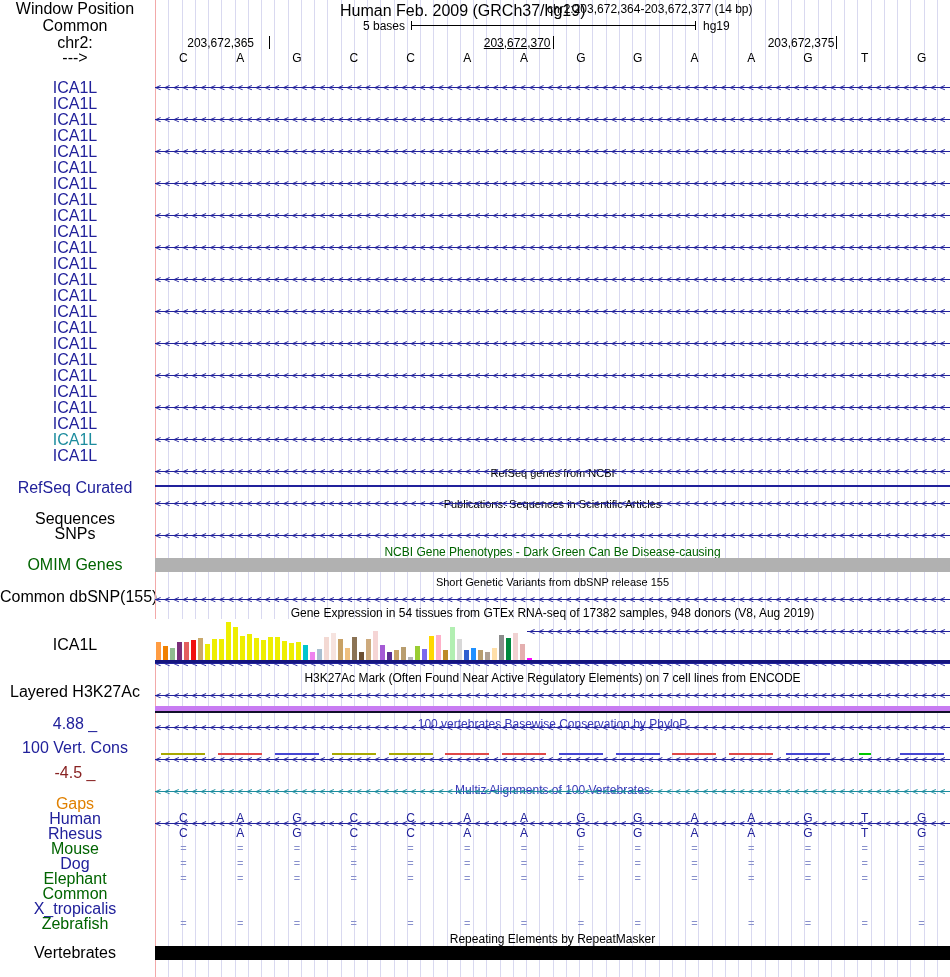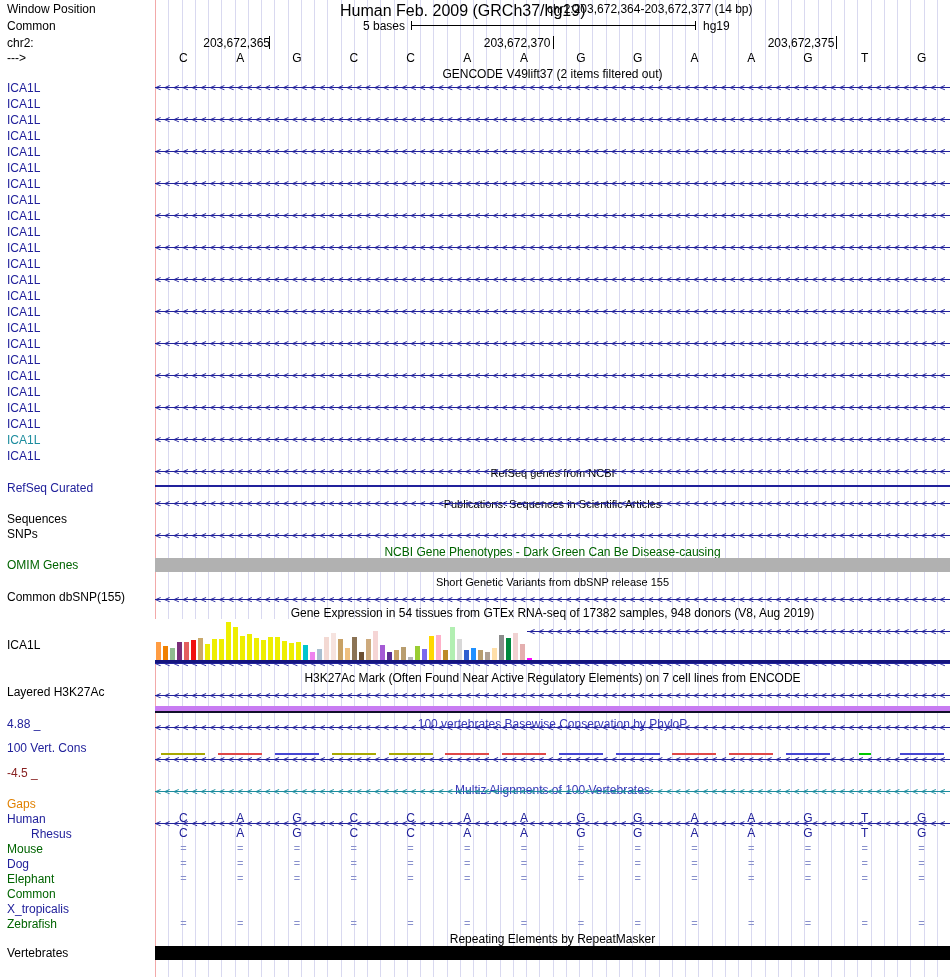--- a/index.html
+++ b/index.html
@@ -1,19 +1,19 @@
 <!DOCTYPE html>
 <html><head>
 <meta charset="utf-8">
 <style>
   html,body{margin:0;padding:0;background:#fff;}
   #app{position:relative;width:950px;height:977px;background:#fff;overflow:hidden;
        font-family:"Liberation Sans", sans-serif;color:#000;}
   .abs{position:absolute;}
-  .lbl{position:absolute;left:7px;width:150px;text-align:left;font-size:12px;line-height:14px;white-space:nowrap;}
+  .lbl{position:absolute;left:0;width:150px;text-align:center;font-size:16px;line-height:14px;white-space:nowrap;}
   .ctitle{position:absolute;left:155px;width:795px;text-align:center;font-size:12px;line-height:14px;white-space:nowrap;}
   .small{font-size:11px;}
   .gridline{position:absolute;top:0;bottom:0;width:1px;background:#D9D9F0;z-index:0;}
   .pinkline{position:absolute;top:0;bottom:0;left:155px;width:1px;background:#F2A9A9;z-index:1;}
   .track-area{position:absolute;left:155px;width:795px;z-index:2;}
   .gene-row{height:16px;position:relative;overflow:hidden;}
   .chev{position:absolute;top:0;left:0;white-space:nowrap;overflow:hidden;width:795px;height:16px;
         font-family:"DejaVu Sans Mono", monospace;font-size:10px;line-height:16px;letter-spacing:3.1px;}
   .baseflex{position:absolute;left:155px;width:795px;display:flex;z-index:2;}
   .baseflex span{flex:1;text-align:center;font-size:12px;line-height:14px;}
@@ -99,23 +99,23 @@
 
   <div class="lbl" style="top:19px">Common</div>
   <div class="abs" style="top:19px;left:0;width:405px;text-align:right;font-size:12px;z-index:2">5 bases</div>
   <div class="abs" style="top:25px;left:411px;width:285px;height:1px;background:#000;z-index:2"></div>
   <div class="abs" style="top:21px;left:411px;width:1px;height:9px;background:#000;z-index:2"></div>
   <div class="abs" style="top:21px;left:695px;width:1px;height:9px;background:#000;z-index:2"></div>
   <div class="abs" style="top:19px;left:703px;font-size:12px;z-index:2">hg19</div>
 
   <div class="lbl" style="top:36px">chr2:</div>
   <div id="coord-row">
-      <div class="coordnum" style="top: 36px; left: 152px; width: 118px; text-align: right;">203,672,365</div>
+      <div class="coordnum" style="top: 36px; left: 136px; width: 118px; text-align: right;">203,672,365</div>
       <div class="tick" style="top: 36px; left: 268.6px;"></div>
-      <div class="coordnum" style="top: 36px; left: 432.5px; width: 118px; text-align: right;">203,672,370</div>
+      <div class="coordnum" style="top: 36px; left: 432.5px; width: 118px; text-align: right; text-decoration: underline;">203,672,370</div>
       <div class="tick" style="top: 36px; left: 552.5px;"></div>
       <div class="coordnum" style="top: 36px; left: 716.4px; width: 118px; text-align: right;">203,672,375</div>
       <div class="tick" style="top: 36px; left: 836.4px;"></div>
     </div>
 
   <div class="lbl" style="top:51px">---&gt;</div>
   <div id="base-row" class="baseflex" style="top:51px">
       <span>C</span>
       <span>A</span>
       <span>G</span>
@@ -125,21 +125,20 @@
       <span>A</span>
       <span>G</span>
       <span>G</span>
       <span>A</span>
       <span>A</span>
       <span>G</span>
       <span>T</span>
       <span>G</span>
     </div>
 
-  <div class="ctitle" style="top:67px">GENCODE V49lift37 (2 items filtered out)</div>
   <div id="gencode-rows">
       <div class="lbl" style="top: 81px; color: rgb(33, 33, 155);">ICA1L</div>
       <div class="track-area gene-row" style="top: 80px; background: linear-gradient(transparent 7px, rgb(33, 33, 155) 7px, rgb(33, 33, 155) 8px, transparent 8px);">
         <div class="chev" style="color: rgb(33, 33, 155);">&lt;&lt;&lt;&lt;&lt;&lt;&lt;&lt;&lt;&lt;&lt;&lt;&lt;&lt;&lt;&lt;&lt;&lt;&lt;&lt;&lt;&lt;&lt;&lt;&lt;&lt;&lt;&lt;&lt;&lt;&lt;&lt;&lt;&lt;&lt;&lt;&lt;&lt;&lt;&lt;&lt;&lt;&lt;&lt;&lt;&lt;&lt;&lt;&lt;&lt;&lt;&lt;&lt;&lt;&lt;&lt;&lt;&lt;&lt;&lt;&lt;&lt;&lt;&lt;&lt;&lt;&lt;&lt;&lt;&lt;&lt;&lt;&lt;&lt;&lt;&lt;&lt;&lt;&lt;&lt;&lt;&lt;&lt;&lt;&lt;&lt;&lt;</div>
       </div>
       <div class="lbl" style="top: 97px; color: rgb(33, 33, 155);">ICA1L</div>
       <div class="track-area gene-row" style="top: 96px; background: linear-gradient(transparent 7px, rgb(33, 33, 155) 7px, rgb(33, 33, 155) 8px, transparent 8px);">
         <div class="chev" style="color: rgb(33, 33, 155);">&lt;&lt;&lt;&lt;&lt;&lt;&lt;&lt;&lt;&lt;&lt;&lt;&lt;&lt;&lt;&lt;&lt;&lt;&lt;&lt;&lt;&lt;&lt;&lt;&lt;&lt;&lt;&lt;&lt;&lt;&lt;&lt;&lt;&lt;&lt;&lt;&lt;&lt;&lt;&lt;&lt;&lt;&lt;&lt;&lt;&lt;&lt;&lt;&lt;&lt;&lt;&lt;&lt;&lt;&lt;&lt;&lt;&lt;&lt;&lt;&lt;&lt;&lt;&lt;&lt;&lt;&lt;&lt;&lt;&lt;&lt;&lt;&lt;&lt;&lt;&lt;&lt;&lt;&lt;&lt;&lt;&lt;&lt;&lt;&lt;&lt;&lt;</div>
       </div>
       <div class="lbl" style="top: 113px; color: rgb(33, 33, 155);">ICA1L</div>
@@ -376,21 +375,21 @@
         <span style="color: rgb(33, 33, 155); font-size: 12px;">A</span>
         <span style="color: rgb(33, 33, 155); font-size: 12px;">A</span>
         <span style="color: rgb(33, 33, 155); font-size: 12px;">G</span>
         <span style="color: rgb(33, 33, 155); font-size: 12px;">G</span>
         <span style="color: rgb(33, 33, 155); font-size: 12px;">A</span>
         <span style="color: rgb(33, 33, 155); font-size: 12px;">A</span>
         <span style="color: rgb(33, 33, 155); font-size: 12px;">G</span>
         <span style="color: rgb(33, 33, 155); font-size: 12px;">T</span>
         <span style="color: rgb(33, 33, 155); font-size: 12px;">G</span>
       </div>
-      <div class="lbl" style="top: 827px; color: rgb(33, 33, 155); padding-left: 24px;">Rhesus</div>
+      <div class="lbl" style="top: 827px; color: rgb(33, 33, 155);">Rhesus</div>
       <div class="mrow" style="top: 826px; height: 15px;">
         <span style="color: rgb(33, 33, 155); font-size: 12px;">C</span>
         <span style="color: rgb(33, 33, 155); font-size: 12px;">A</span>
         <span style="color: rgb(33, 33, 155); font-size: 12px;">G</span>
         <span style="color: rgb(33, 33, 155); font-size: 12px;">C</span>
         <span style="color: rgb(33, 33, 155); font-size: 12px;">C</span>
         <span style="color: rgb(33, 33, 155); font-size: 12px;">A</span>
         <span style="color: rgb(33, 33, 155); font-size: 12px;">A</span>
         <span style="color: rgb(33, 33, 155); font-size: 12px;">G</span>
         <span style="color: rgb(33, 33, 155); font-size: 12px;">G</span>

